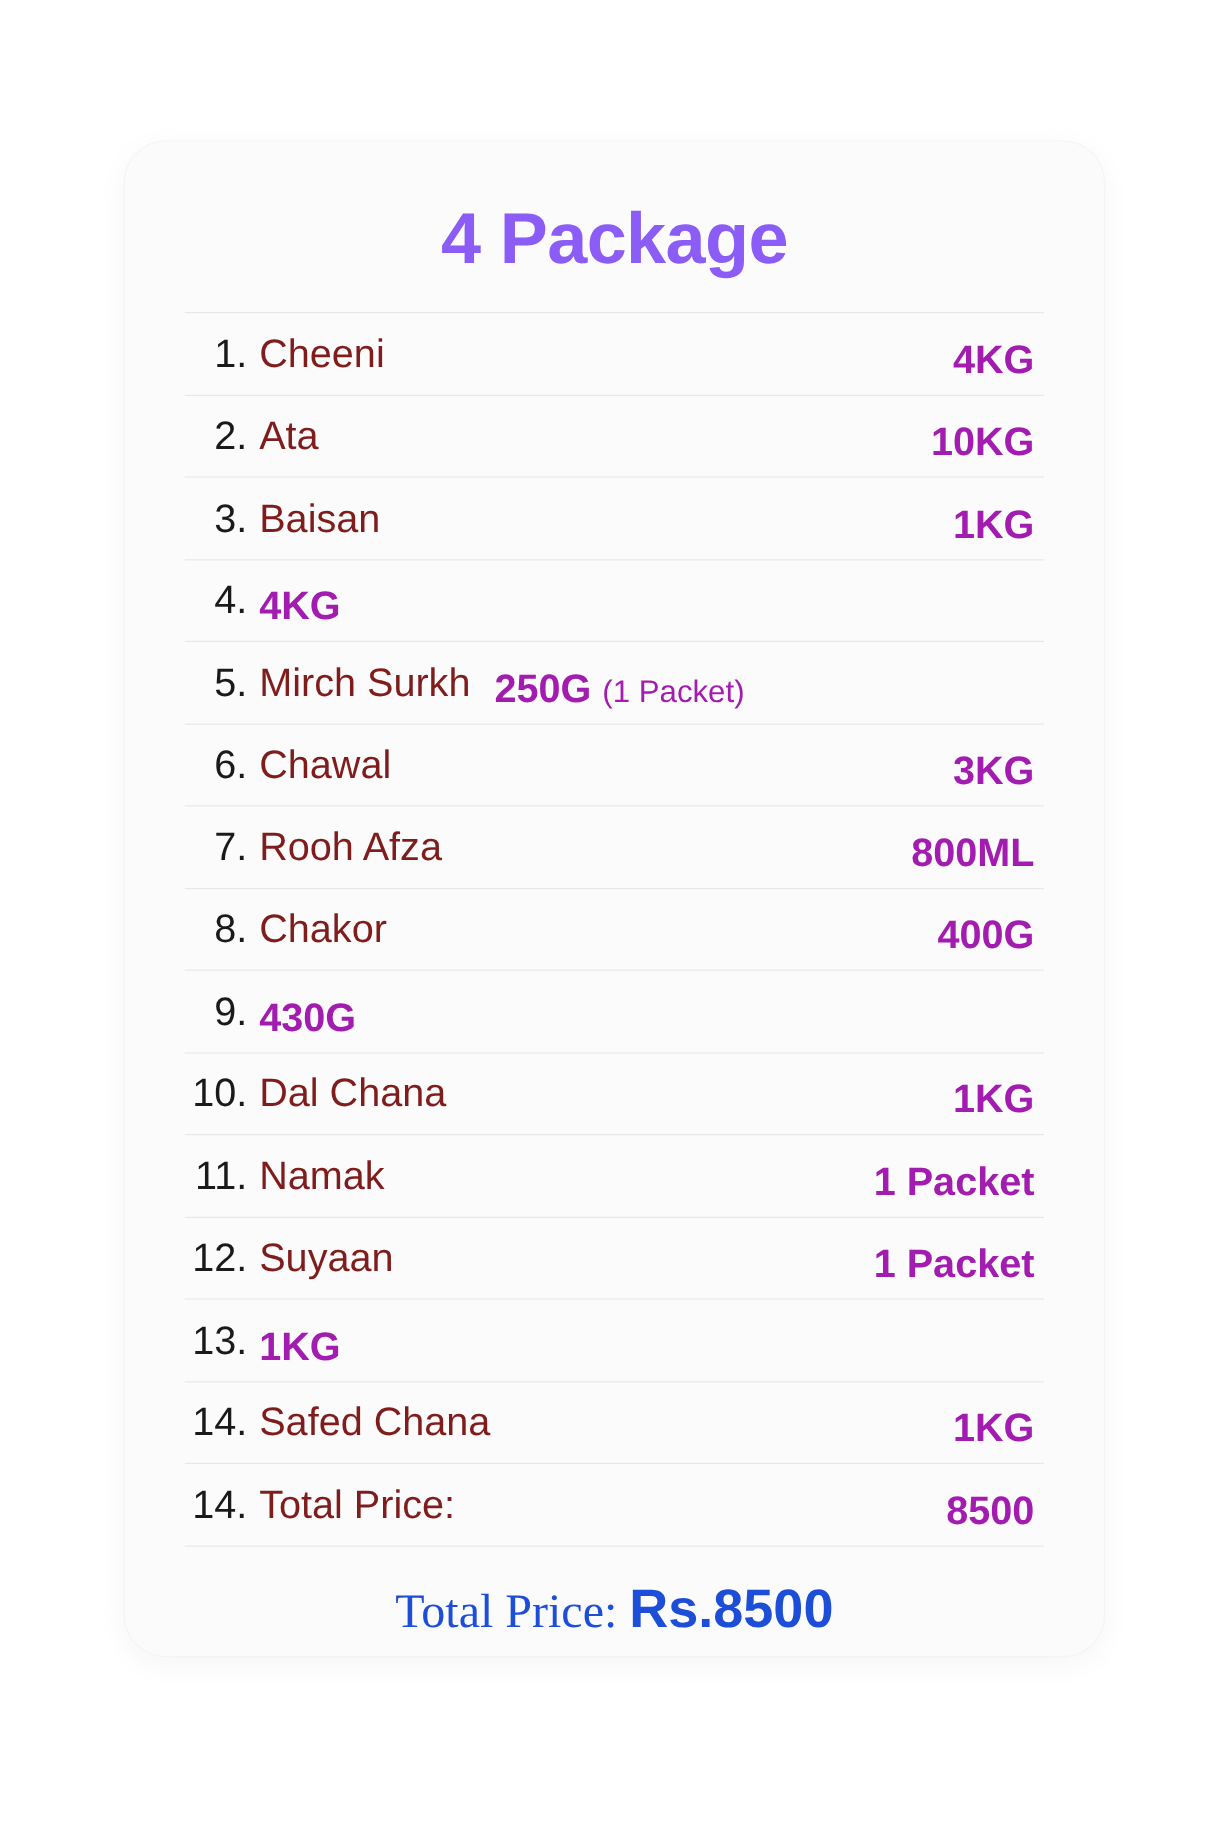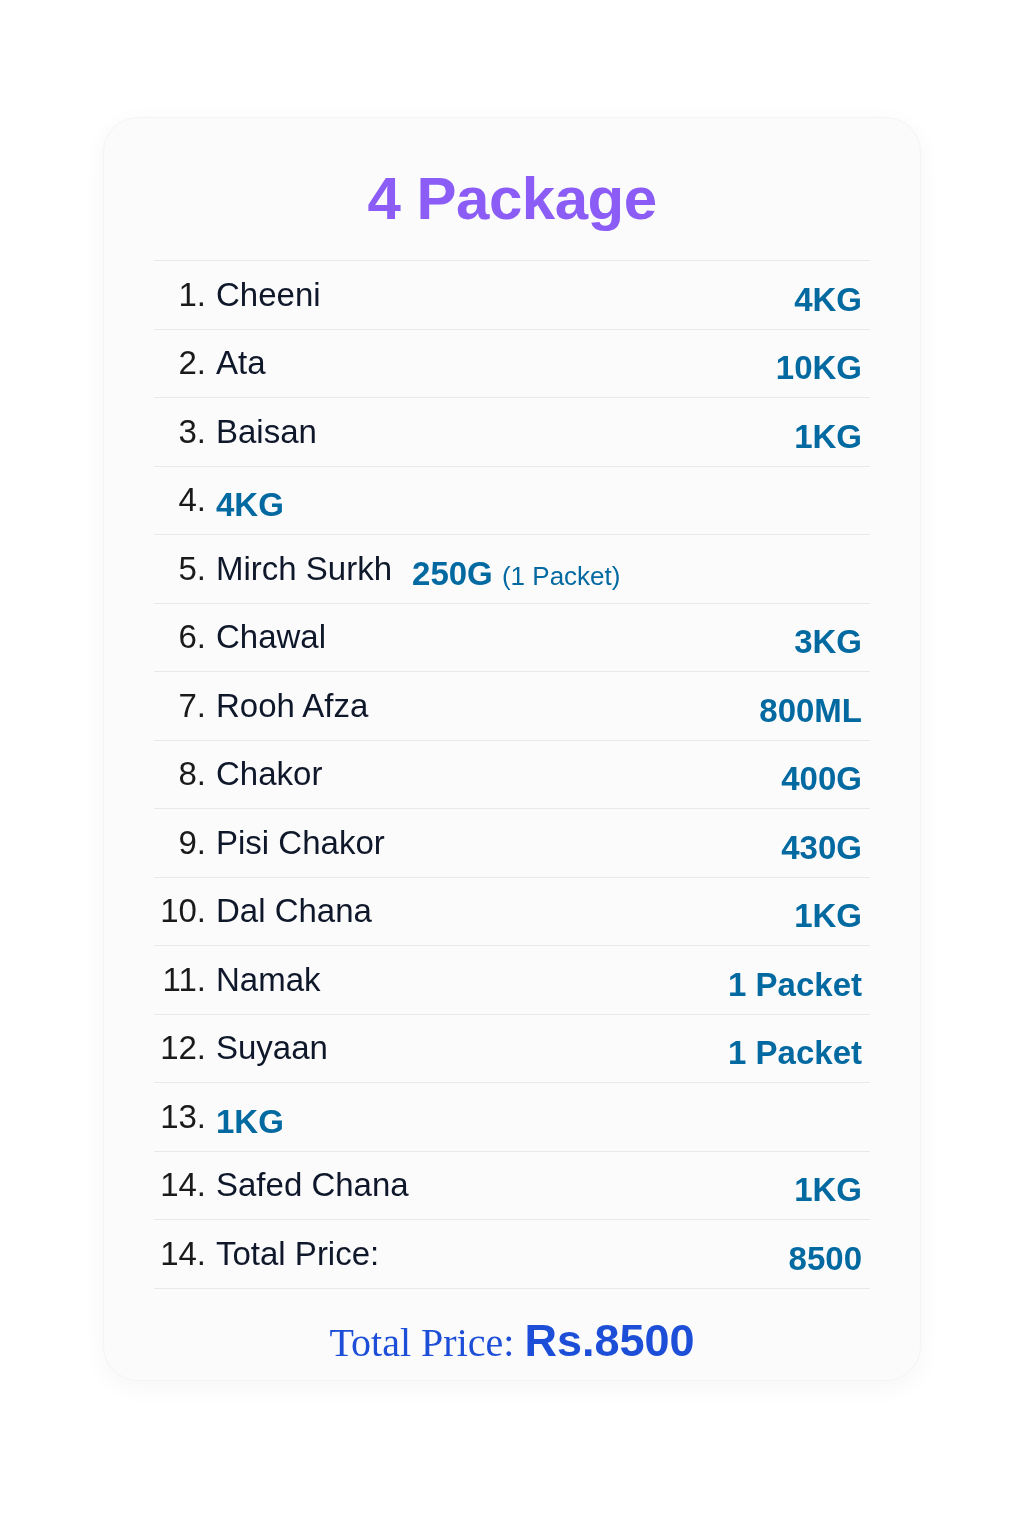--- a/index.html
+++ b/index.html
@@ -58,31 +58,31 @@
     text-align: right;
     font-size: 33px;
     color: #1a1a1a;
     padding-right: 10px;
     box-sizing: border-box;
     font-family: "Liberation Sans", sans-serif;
   }
   .row .name {
     flex: 1 1 auto;
     font-size: 33px;
-    color: #0f172a;
+    color: #7f1d1d;
     white-space: nowrap;
     overflow: hidden;
     font-family: "Liberation Sans", sans-serif;
   }
   .row .qty {
     flex: 0 0 auto;
     text-align: right;
     font-size: 33px;
     font-weight: bold;
-    color: #0369a1;
+    color: #a21caf;
     white-space: nowrap;
     padding-right: 8px;
     font-family: "Liberation Sans", sans-serif;
     margin-top: 10px;
   }
   
   .row.inline-qty .name {
     flex: 0 0 auto;
     padding-right: 20px;
   }
@@ -163,21 +163,20 @@
       </div>
 
       <div class="row">
         <span class="num">8.</span>
         <span class="name">Chakor</span>
         <span class="qty">400G</span>
       </div>
 
       <div class="row">
         <span class="num">9.</span>
-        <span class="name">Pisi Chakor</span>
         <span class="qty">430G</span>
       </div>
 
       <div class="row">
         <span class="num">10.</span>
         <span class="name">Dal Chana</span>
         <span class="qty">1KG</span>
       </div>
 
       <div class="row">

